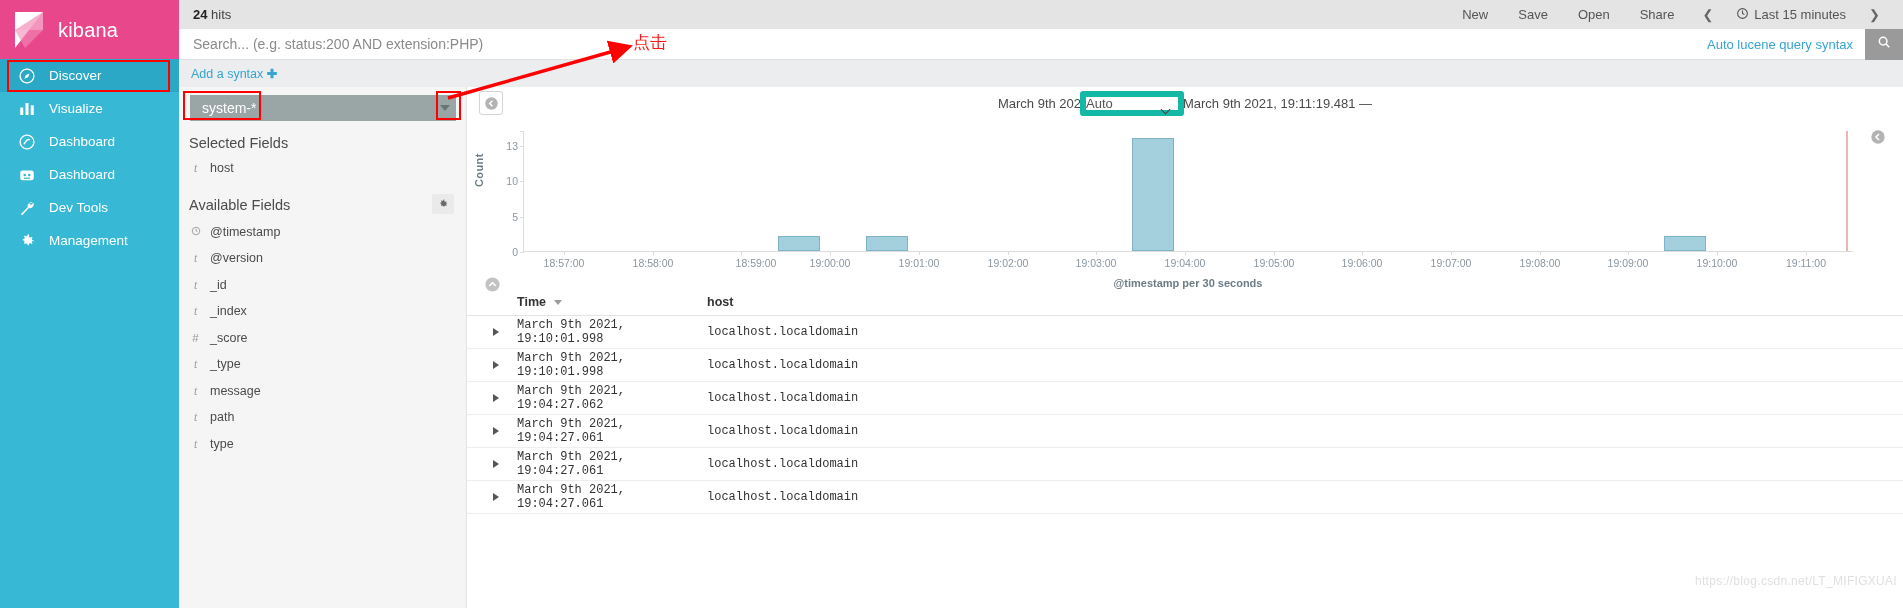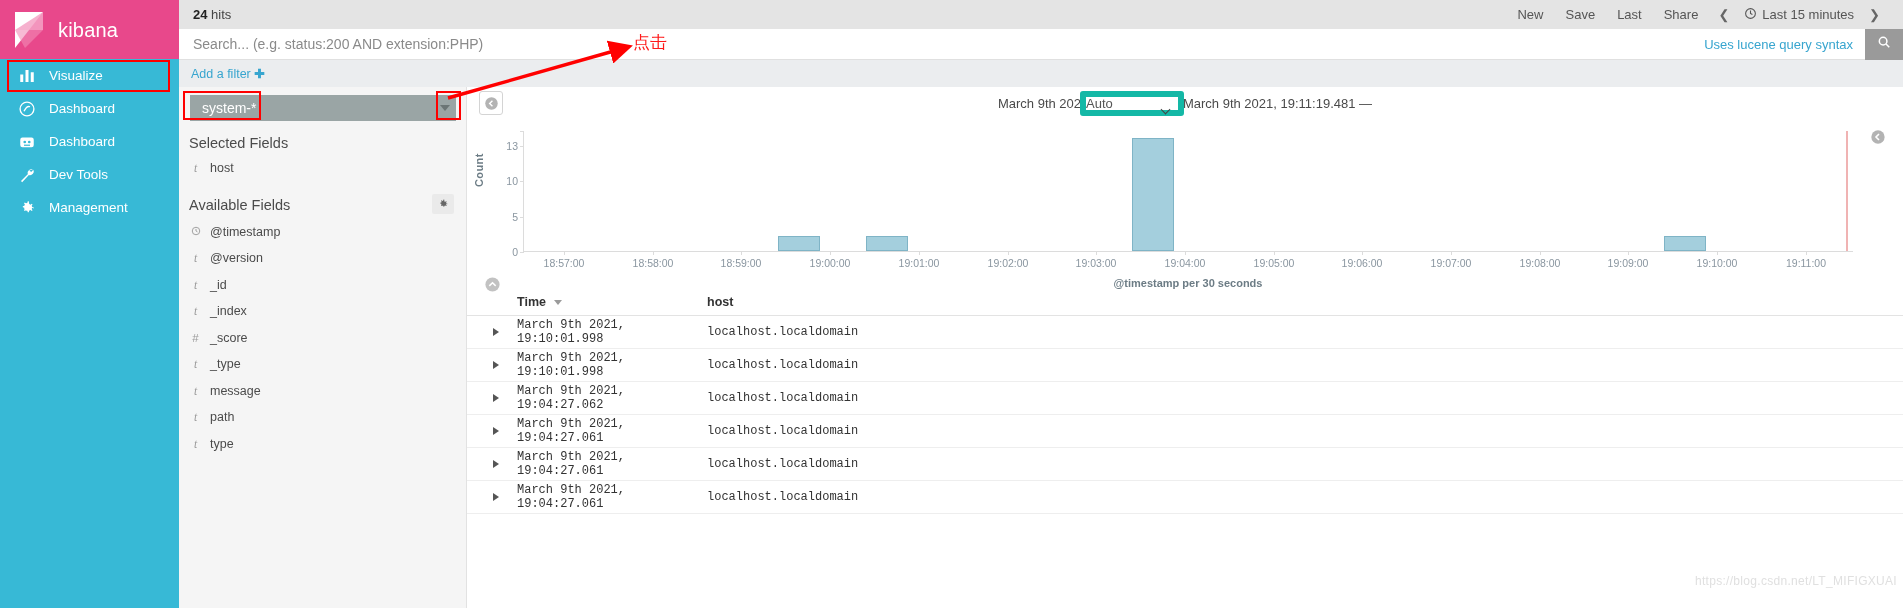--- a/index.html
+++ b/index.html
@@ -48,21 +48,21 @@
   .topbar {
     position: absolute; left: 179px; top: 0;
     width: 1724px; height: 29px;
     background: #e4e4e4;
     display: flex; align-items: center;
     padding: 0 14px;
   }
   .hits { font-size: 13px; color: #444; }
   .hits b { font-weight: 700; color: #222; }
   .topbar-right {
-    margin-left: auto; display: flex; align-items: center; gap: 0px;
+    margin-left: auto; display: flex; align-items: center; gap: 8px;
     font-size: 13px; color: #555;
   }
   .topbar-right .tb-link { padding: 0 11px; color: #555; cursor: pointer; }
   .tb-chev { padding: 0 9px; color: #666; font-size: 13px; }
   .tb-time { display: flex; align-items: center; gap: 5px; padding: 0 6px; color: #555; }
 
   
   .querybar {
     position: absolute; left: 179px; top: 29px;
     width: 1724px; height: 31px;
@@ -262,20 +262,29 @@
       <span class="brand-mark">
         <svg width="40" height="40" viewBox="0 0 40 40">
           <path d="M4 2 L32 2 L4 38 Z" fill="#ffffff"></path>
           <path d="M4 20 L32 2 L32 20 Z" fill="#f5a3c6" opacity="0.85"></path>
           <path d="M4 20 L32 20 L14 38 Z" fill="#f28cb8" opacity="0.6"></path>
         </svg>
       </span>
       <span class="brand-name">kibana</span>
     </div>
 
+    <div class="nav-item active">
+      <span class="nav-ico">
+        <svg width="18" height="18" viewBox="0 0 24 24" fill="none" stroke="#fff" stroke-width="1.8">
+          <circle cx="12" cy="12" r="9.2"></circle>
+            <path d="M15.5 8.5 L10.5 10.5 L8.5 15.5 L13.5 13.5 Z" fill="#fff" stroke="none"></path>
+        </svg>
+      </span>
+      <span class="nav-label">Discover</span>
+    </div>
 
     <div class="nav-item">
       <span class="nav-ico">
         <svg width="18" height="18" viewBox="0 0 24 24">
           <rect x="3" y="10" width="4" height="10" fill="#fff"></rect>
           <rect x="10" y="4" width="4" height="16" fill="#fff"></rect>
           <rect x="17" y="7" width="4" height="13" fill="#fff"></rect>
         </svg>
       </span>
       <span class="nav-label">Visualize</span>
@@ -325,52 +334,52 @@
   </div>
 
   <div class="topbar">
     <div class="hits">
       <b>24</b>
       <span>hits</span>
     </div>
     <div class="topbar-right">
       <span class="tb-link">New</span>
       <span class="tb-link">Save</span>
-      <span class="tb-link">Last</span>
+      <span class="tb-link">Open</span>
       <span class="tb-link">Share</span>
       <span class="tb-chev">❮</span>
       <span class="tb-time">
         <span>
           <svg width="13" height="13" viewBox="0 0 24 24" fill="none" stroke="#555" stroke-width="2">
             <circle cx="12" cy="12" r="9"></circle>
               <path d="M12 6.5 V12 L15.5 14"></path>
           </svg>
         </span>
         <span>Last 15 minutes</span>
       </span>
       <span class="tb-chev">❯</span>
     </div>
   </div>
 
   <div class="querybar">
     <input class="query-input" type="text" value="" placeholder="Search... (e.g. status:200 AND extension:PHP)" style="">
-    <span class="lucene">Uses lucene query syntax</span>
+    <span class="lucene">Auto lucene query syntax</span>
     <span class="search-btn">
       <span>
         <svg width="14" height="14" viewBox="0 0 24 24" fill="none" stroke="#fff" stroke-width="2.6">
           <circle cx="10.5" cy="10.5" r="6.5"></circle>
             <path d="M15.5 15.5 L21 21"></path>
         </svg>
       </span>
     </span>
   </div>
 
   <div class="filterbar">
     <span class="addfilter">
-      <span>Add a filter</span>
+      <span>Add a syntax</span>
       <span style="font-weight:bold;">✚</span>
     </span>
   </div>
 
   <div class="leftpanel">
 
     <div style="padding-left:11px;">
       <div class="idx-select">
         <span>system-*</span>
         <span class="idx-caret"></span>
@@ -486,21 +495,21 @@
         <div class="bar" style="left:608px; width:42px; height:113px;"></div>
         <div class="bar" style="left:1140px; width:42px; height:15px;"></div>
 
         <div class="nowline" style="left:1322px;"></div>
 
         <span class="xtickmark" style="left:40px;"></span>
         <span class="xtick" style="left:40px;">18:57:00</span>
         <span class="xtickmark" style="left:129px;"></span>
         <span class="xtick" style="left:129px;">18:58:00</span>
         <span class="xtickmark" style="left:217px;"></span>
-        <span class="xtick" style="left:217px;">18:59:00</span>
+        <span class="xtick" style="left:232px;">18:59:00</span>
         <span class="xtickmark" style="left:306px;"></span>
         <span class="xtick" style="left:306px;">19:00:00</span>
         <span class="xtickmark" style="left:395px;"></span>
         <span class="xtick" style="left:395px;">19:01:00</span>
         <span class="xtickmark" style="left:484px;"></span>
         <span class="xtick" style="left:484px;">19:02:00</span>
         <span class="xtickmark" style="left:572px;"></span>
         <span class="xtick" style="left:572px;">19:03:00</span>
         <span class="xtickmark" style="left:661px;"></span>
         <span class="xtick" style="left:661px;">19:04:00</span>

